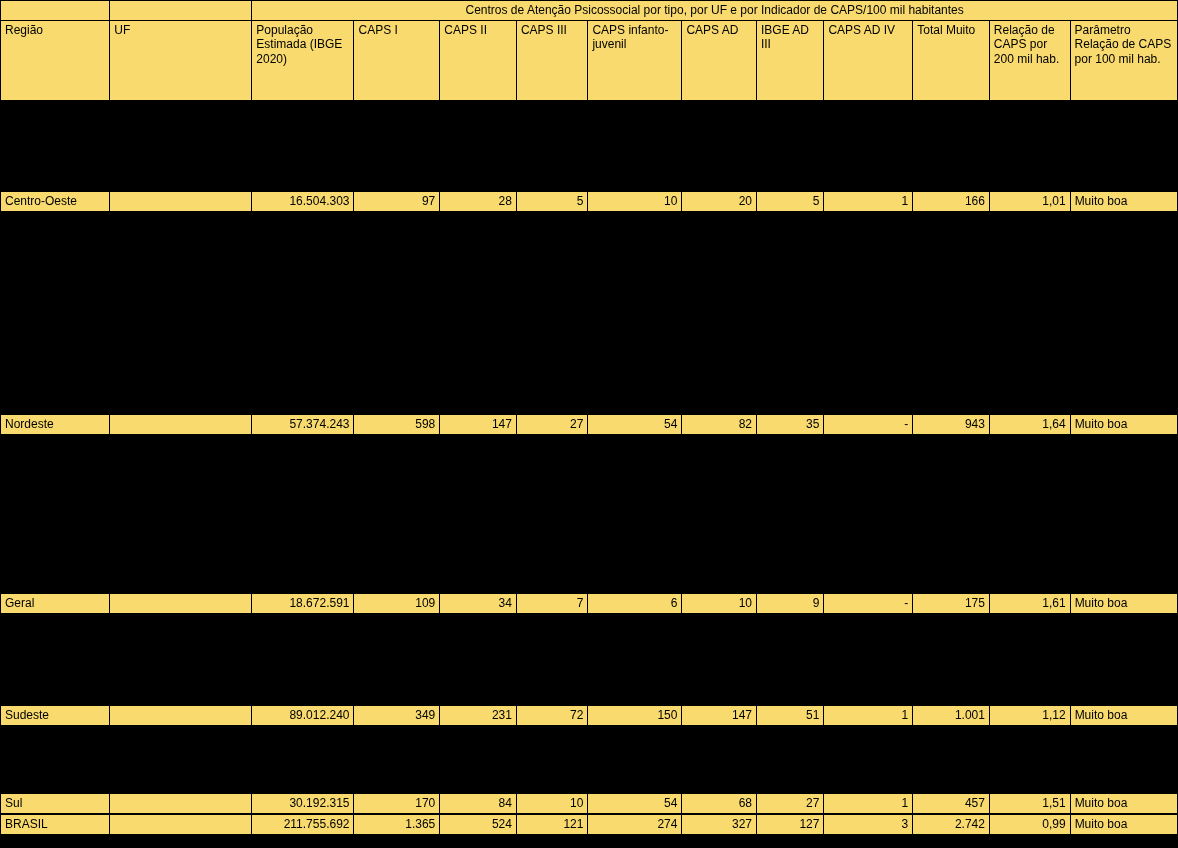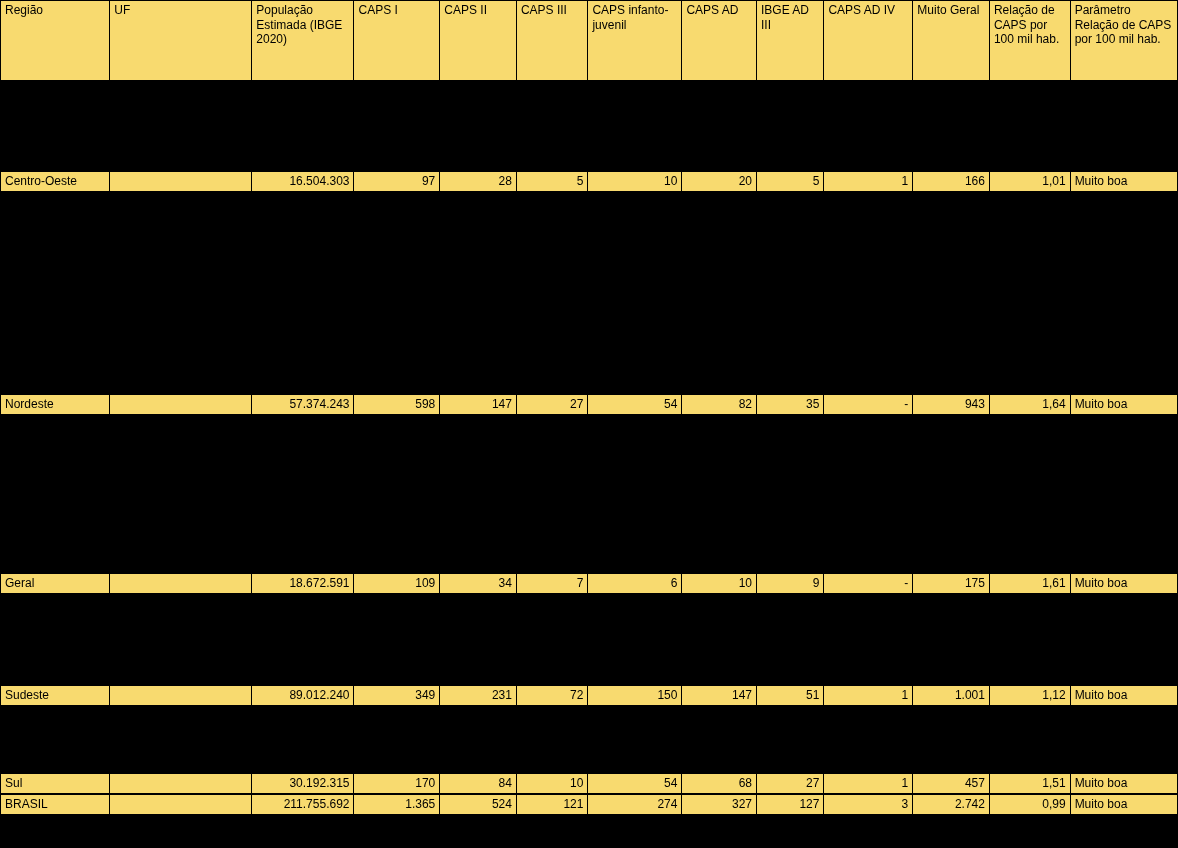--- a/index.html
+++ b/index.html
@@ -78,34 +78,39 @@
       <col style="width:92px">
       <col style="width:73px">
       <col style="width:66px">
       <col style="width:87px">
       <col style="width:75px">
       <col style="width:79px">
       <col style="width:105px">
     </colgroup>
     <tbody>
 
+      <tr>
+        <td class="empty"></td>
+        <td class="empty"></td>
+        <td class="title-cell" colspan="11">Centros de Atenção Psicossocial por tipo, por UF e por Indicador de CAPS/100 mil habitantes</td>
+      </tr>
 
       <tr>
         <td class="head-cell" style="height:75px">Região</td>
         <td class="head-cell">UF</td>
         <td class="head-cell">População Estimada (IBGE 2020)</td>
         <td class="head-cell">CAPS I</td>
         <td class="head-cell">CAPS II</td>
         <td class="head-cell">CAPS III</td>
         <td class="head-cell">CAPS infanto-juvenil</td>
         <td class="head-cell">CAPS AD</td>
         <td class="head-cell">IBGE AD III</td>
         <td class="head-cell">CAPS AD IV</td>
-        <td class="head-cell">Muito Geral</td>
-        <td class="head-cell">Relação de CAPS por 100 mil hab.</td>
+        <td class="head-cell">Total Muito</td>
+        <td class="head-cell">Relação de CAPS por 200 mil hab.</td>
         <td class="head-cell">Parâmetro Relação de CAPS por 100 mil hab.</td>
       </tr>
     </tbody>
   </table>
 
   <div id="body-rows">
       <div style="height: 90px; background: rgb(0, 0, 0);"></div>
       <table class="grid">
         <colgroup>
           <col style="width: 107px;">

